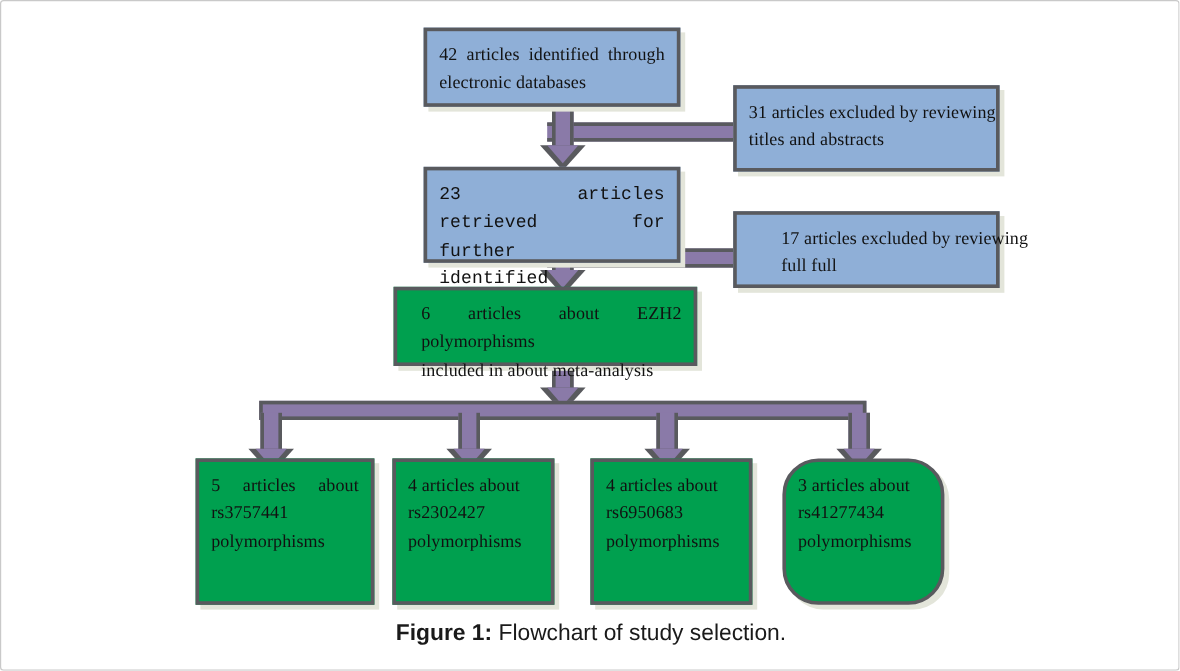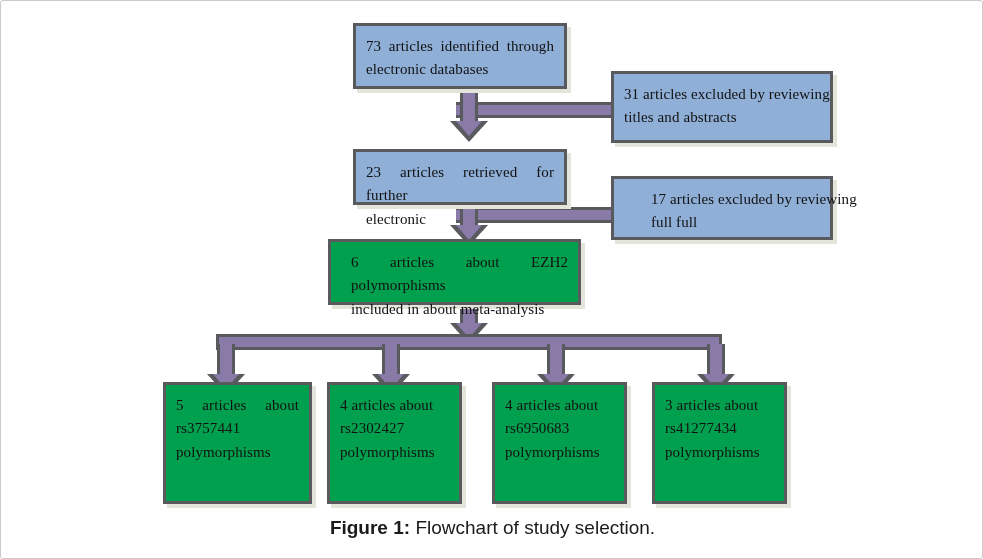--- a/index.html
+++ b/index.html
@@ -197,32 +197,32 @@
 
     <div class="v-arrow" style="left:696px; top:343px; width:38px; height:50px;">
       <div class="shaft" style="height:32px;"></div>
       <div class="head" style="top:30px;">
         <span class="tri-outer"></span>
         <span class="tri-inner"></span>
       </div>
     </div>
 
     <div class="flow-box blue" style="left:352px; top:22px; width:214px; height:66px;">
-      <span class="bx-just">73   articles   identified   through</span>
+      <span class="bx-just">42   articles   identified   through</span>
       <span class="bx-line">electronic databases</span>
     </div>
 
     <div class="flow-box blue" style="left:610px; top:70px; width:222px; height:72px;">
       <span class="bx-line">31 articles excluded by reviewing</span>
       <span class="bx-line">titles and abstracts</span>
     </div>
 
-    <div class="flow-box blue" style="left:352px; top:148px; width:214px; height:56px;">
+    <div class="flow-box blue" style="left:352px; top:138px; width:214px; height:80px;font-family:Liberation Mono, monospace;">
       <span class="bx-just">23   articles   retrieved   for   further</span>
-      <span class="bx-line">electronic</span>
+      <span class="bx-line">identified</span>
     </div>
 
     <div class="flow-box blue" style="left:610px; top:175px; width:222px; height:64px;padding-left:37px;">
       <span class="bx-line">17 articles excluded by reviewing</span>
       <span class="bx-line">full full</span>
     </div>
 
     <div class="flow-box green" style="left:327px; top:238px; width:253px; height:66px;padding-left:20px;">
       <span class="bx-just">6   articles   about   EZH2   polymorphisms</span>
       <span class="bx-line">included in about meta-analysis</span>
@@ -239,21 +239,21 @@
       <span class="bx-line">rs2302427</span>
       <span class="bx-line">polymorphisms</span>
     </div>
 
     <div class="flow-box green" style="left:491px; top:381px; width:135px; height:122px;">
       <span class="bx-line" style="text-align:right;">4 articles about</span>
       <span class="bx-line">rs6950683</span>
       <span class="bx-line">polymorphisms</span>
     </div>
 
-    <div class="flow-box green" style="left:651px; top:381px; width:135px; height:122px;">
+    <div class="flow-box green" style="left:651px; top:381px; width:135px; height:122px;border-radius:30px;">
       <span class="bx-line" style="text-align:right;">3 articles about</span>
       <span class="bx-line">rs41277434</span>
       <span class="bx-line">polymorphisms</span>
     </div>
 
   </div>
 
   <div id="caption">
     <span class="cap-label">Figure 1:</span>
     <span>Flowchart of study selection.</span>

